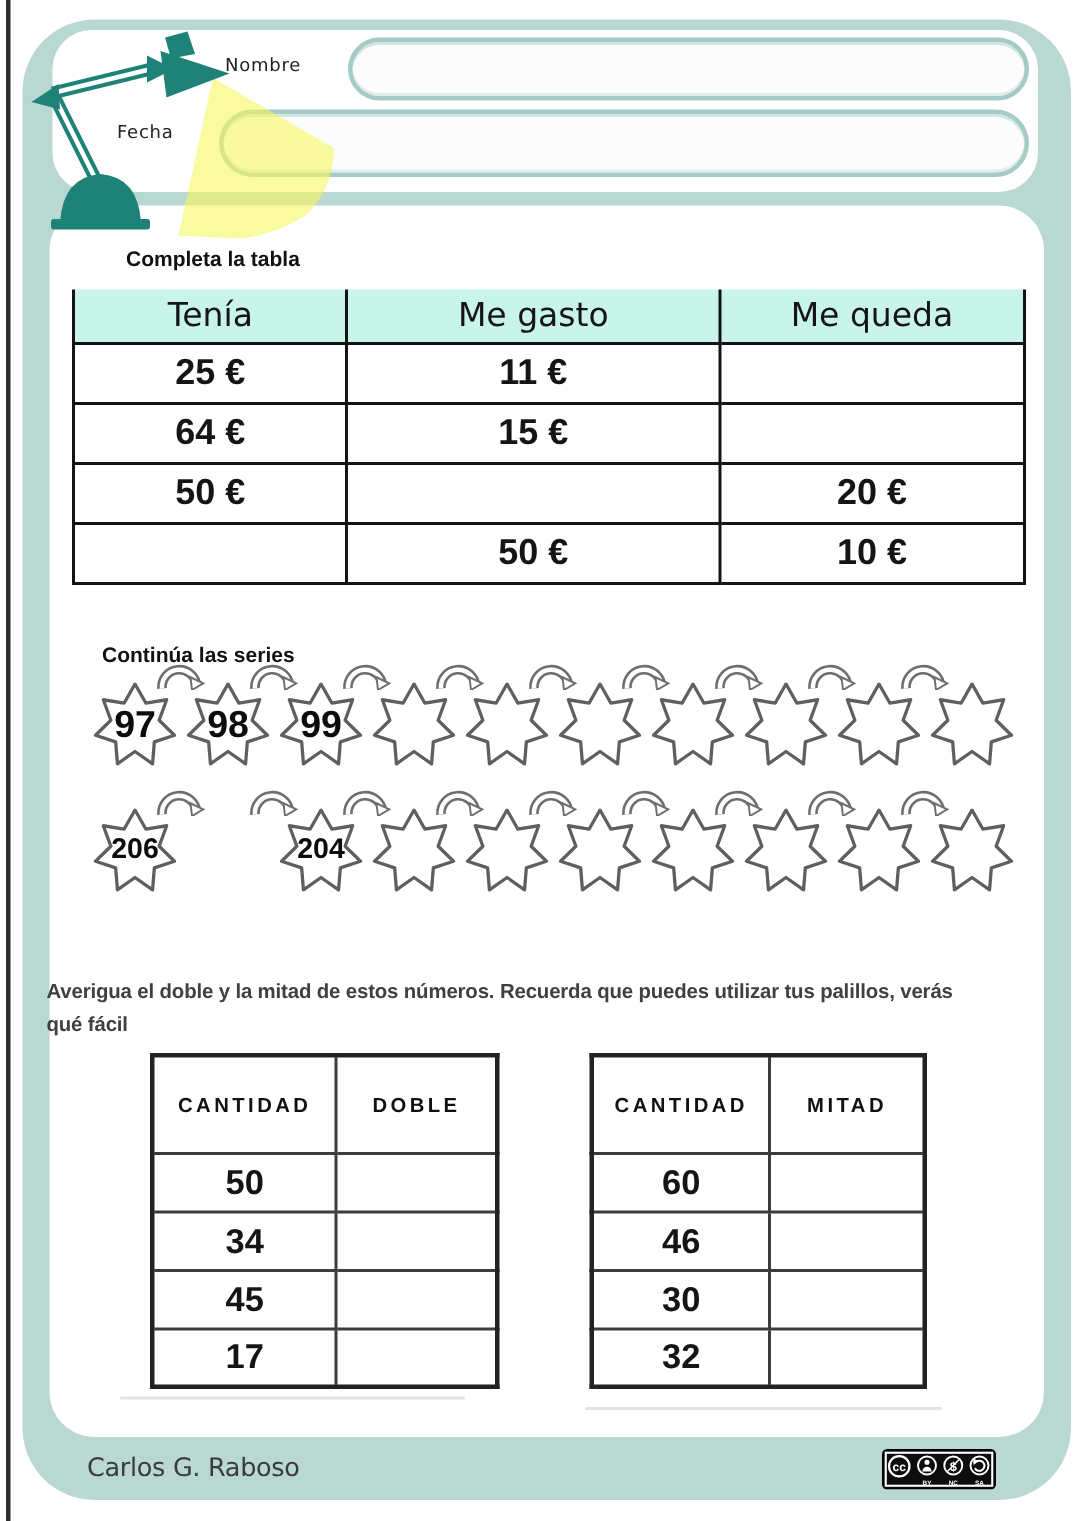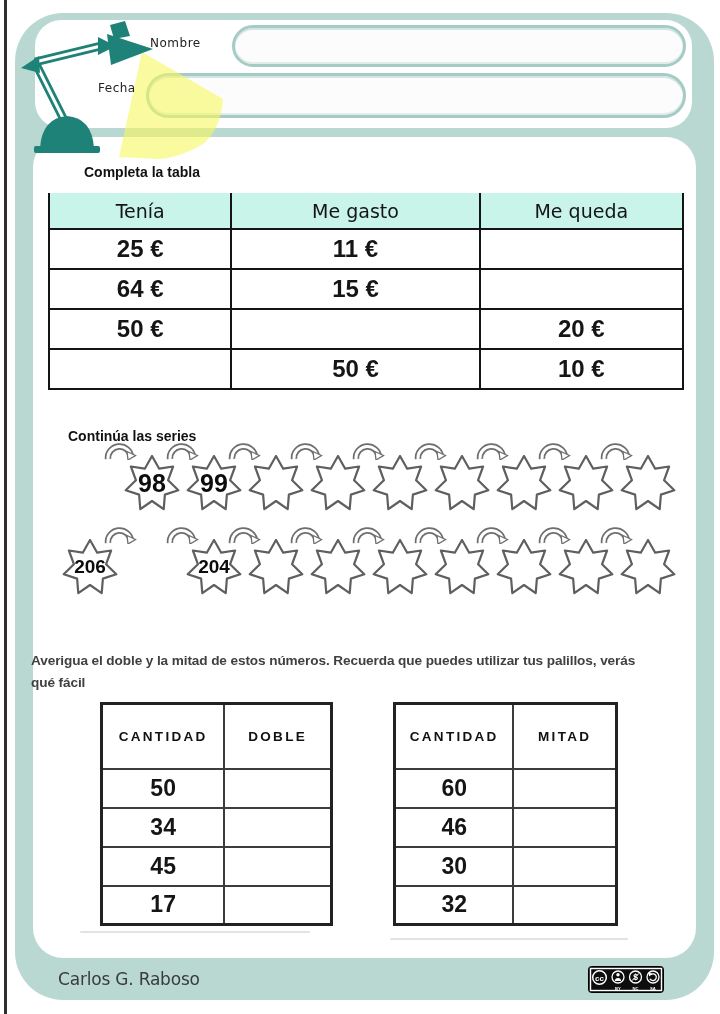--- a/index.html
+++ b/index.html
@@ -19,31 +19,31 @@
          background:#fff; border-radius:26px; z-index:1;}
   .main-panel{position:absolute; left:33px; top:137px; width:663px; height:821px;
          background:#fff; border-radius:30px; z-index:1;}
 
   .pill{position:absolute; background:#fcfcfc; border:3px solid #a5cbc5; border-radius:999px;
         z-index:2; box-shadow:inset 0 2px 0 rgba(165,203,197,.45), inset 0 -2px 0 rgba(165,203,197,.3);}
   #name-pill{left:232px; top:25px; width:454px; height:42px;}
   #date-pill{left:146px; top:73px; width:540px; height:45px;}
   .hdr-label{position:absolute; z-index:5; font-size:12px; color:#222; letter-spacing:.5px;}
   #name-label{left:150px; top:36px;}
-  #date-label{left:78px; top:81px;margin-left:20px;}
+  #date-label{left:78px; top:81px;}
 
   #lamp{position:absolute; left:8px; top:15px; z-index:4;}
 
   .sec-title{position:absolute; z-index:2; font-weight:700; font-size:14px; color:#111;}
   #title-tabla{left:84px; top:164px;}
   #title-series{left:68px; top:428px;}
 
   table{border-collapse:collapse; position:absolute; z-index:2; background:#fff;}
   #tabla1{left:48px; top:193px; width:636px;}
-  #tabla1 th{background:var(--mint); height:36px; font-weight:400; font-size:19px;
+  #tabla1 th{background:var(--mint); height:36px; font-weight:400; font-size:22px;
              font-family:"DejaVu Sans", sans-serif;
              border:2px solid #141414; border-top:none;}
   #tabla1 td{height:40px; border:2px solid #141414; text-align:center;
              font-weight:700; font-size:24px;}
 
   .star{position:absolute; z-index:2; width:56px; height:58px;}
   .star svg{position:absolute; left:0; top:0;}
   .star-num{position:absolute; inset:0; text-align:center; line-height:56px;
             font-weight:700; color:#0c0c0c; z-index:1;}
   .r1 .star-num{font-size:25px;}
@@ -231,20 +231,26 @@
     </g>
     <g>
       <circle cx="65" cy="11" r="6" fill="none" stroke="#fff" stroke-width="1.3"></circle>
       <path d="M61.9,12.8 a3.4,3.4 0 1 0 0.9,-4.3" fill="none" stroke="#fff" stroke-width="1.3"></path>
       <polygon points="60.7,6.3 64.6,8 61,10.6" fill="#fff"></polygon>
     </g>
     <text x="30" y="24.2" font-size="4.2" font-weight="bold" fill="#fff" text-anchor="middle" font-family="Liberation Sans, sans-serif">BY</text>
     <text x="47.5" y="24.2" font-size="4.2" font-weight="bold" fill="#fff" text-anchor="middle" font-family="Liberation Sans, sans-serif">NC</text>
     <text x="65" y="24.2" font-size="4.2" font-weight="bold" fill="#fff" text-anchor="middle" font-family="Liberation Sans, sans-serif">SA</text>
   </svg>
+<div class="star r1" style="left: 62px; top: 455px;">
+      <svg width="56" height="58" viewBox="0 0 56 58">
+        <polygon points="28,1 35.2,13.7 49.1,11.5 44.1,25.2 54.3,35.2 40.9,39.6 39.7,54.2 28,46 16.3,54.2 15.1,39.6 1.7,35.2 11.9,25.2 6.9,11.5 20.8,13.7" fill="#fff" stroke="var(--graystar,#5f5f5f)" stroke-width="2.2" stroke-linejoin="round"></polygon>
+      </svg>
+      <span class="star-num">97</span>
+    </div>
     <div class="arc" style="left: 104px; top: 442px;"><svg width="34" height="18" viewBox="0 0 34 18">
         <path d="M4,17 A11.5,11.5 0 0 1 27,15" fill="none" stroke="#6e6e6e" stroke-width="6.5"></path>
         <path d="M4,17 A11.5,11.5 0 0 1 27,15" fill="none" stroke="#fff" stroke-width="3"></path>
         <polygon points="23,9.5 31.5,13.5 24,18" fill="#fff" stroke="#6e6e6e" stroke-width="1.3"></polygon>
       </svg></div>
     <div class="star r1" style="left: 124px; top: 455px;">
       <svg width="56" height="58" viewBox="0 0 56 58">
         <polygon points="28,1 35.2,13.7 49.1,11.5 44.1,25.2 54.3,35.2 40.9,39.6 39.7,54.2 28,46 16.3,54.2 15.1,39.6 1.7,35.2 11.9,25.2 6.9,11.5 20.8,13.7" fill="#fff" stroke="var(--graystar,#5f5f5f)" stroke-width="2.2" stroke-linejoin="round"></polygon>
       </svg>
       <span class="star-num">98</span>

